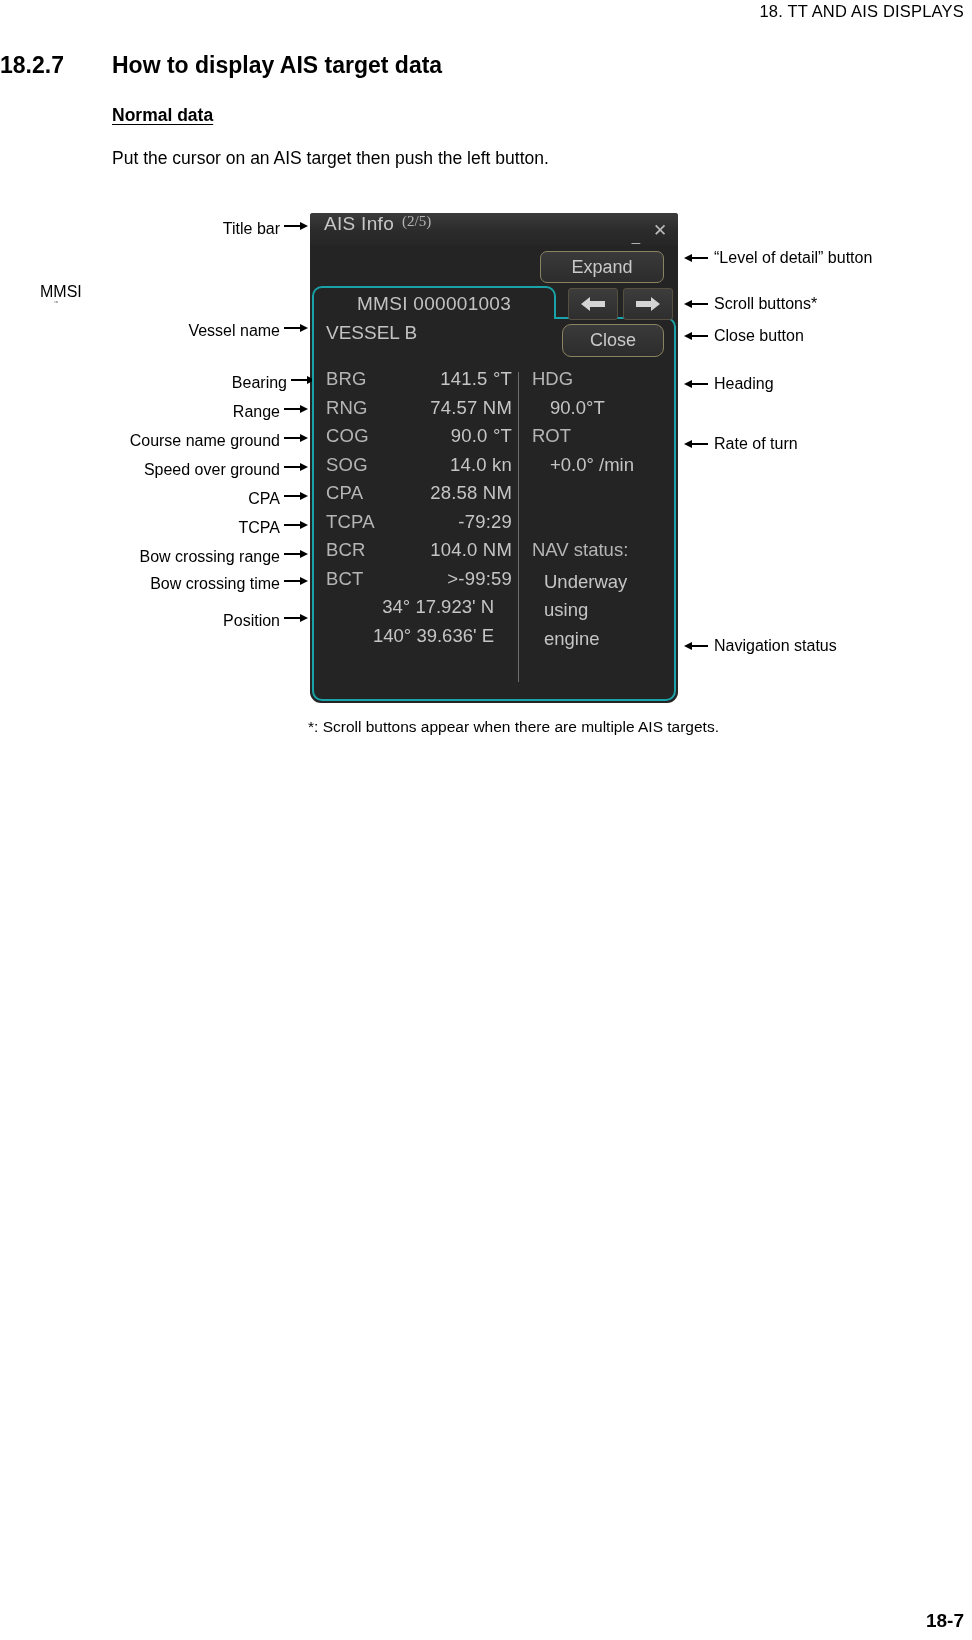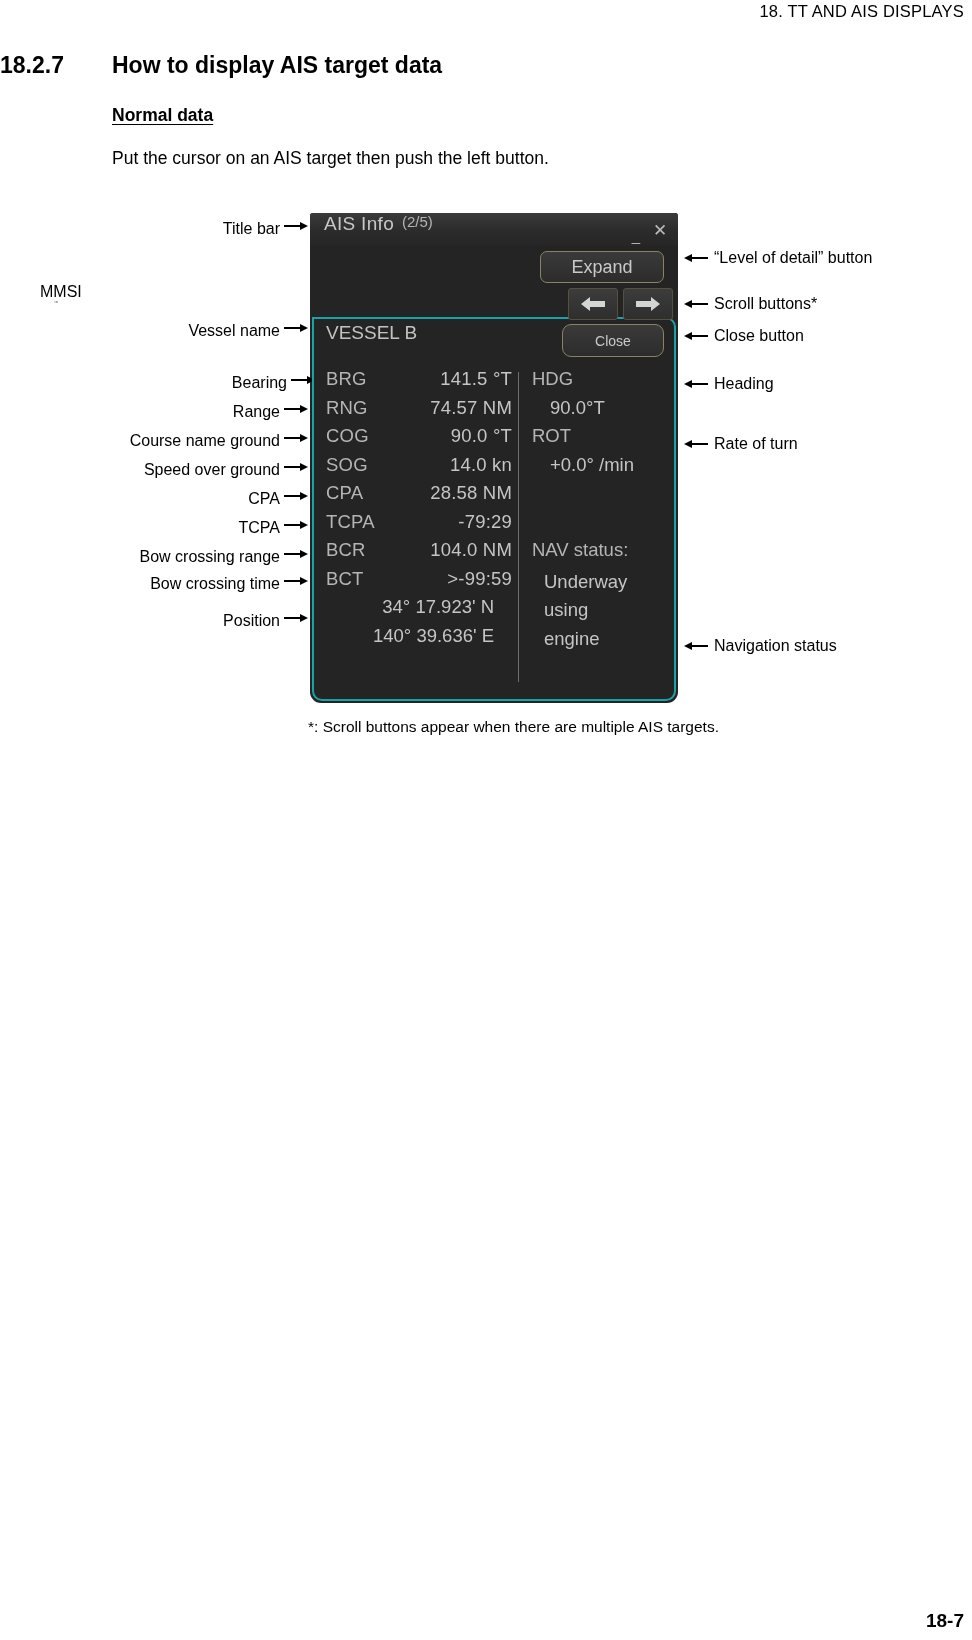--- a/index.html
+++ b/index.html
@@ -99,20 +99,21 @@
   .titlebar-title {
     margin-left: 14px;
     color: #c7c7c7;
     font-size: 19px;
     letter-spacing: 0.3px;
   }
   .titlebar-count {
     margin-left: 8px;
     color: #b4b4b4;
     font-size: 15px;
+    font-family: Liberation Serif, serif;
   }
   .titlebar-controls {
     position: absolute;
     right: 8px;
     top: 4px;
     display: flex;
     align-items: center;
     gap: 4px;
   }
   .tb-btn {
@@ -201,21 +202,21 @@
   .close-btn {
     position: absolute;
     right: 14px;
     top: 111px;
     width: 100px;
     height: 31px;
     border: 1px solid #8a8361;
     border-radius: 9px;
     background: linear-gradient(#3a3a3a, #2c2c2c);
     color: #c9c9c9;
-    font-size: 14px;
+    font-size: 18px;
     display: flex;
     align-items: center;
     justify-content: center;
     z-index: 4;
   }
 
   .vessel-name {
     position: absolute;
     left: 16px;
     top: 109px;
@@ -335,20 +336,23 @@
     <div class="titlebar-controls">
       <span class="tb-btn tb-min">_</span>
       <span class="tb-btn">✕</span>
     </div>
   </div>
 
   <div class="expand-btn">Expand</div>
 
   <div class="body-frame"></div>
 
+  <div class="mmsi-tab">
+    <span>MMSI 000001003</span>
+  </div>
 
   <div class="scroll-buttons">
     <div class="scroll-btn">
       <svg class="arrow-svg" width="28" height="16" viewBox="0 0 28 16">
         <polygon points="2,8 11,1 11,5 26,5 26,11 11,11 11,15" fill="#d4d4d4"></polygon>
       </svg>
     </div>
     <div class="scroll-btn">
       <svg class="arrow-svg" width="28" height="16" viewBox="0 0 28 16">
         <polygon points="26,8 17,1 17,5 2,5 2,11 17,11 17,15" fill="#d4d4d4"></polygon>

